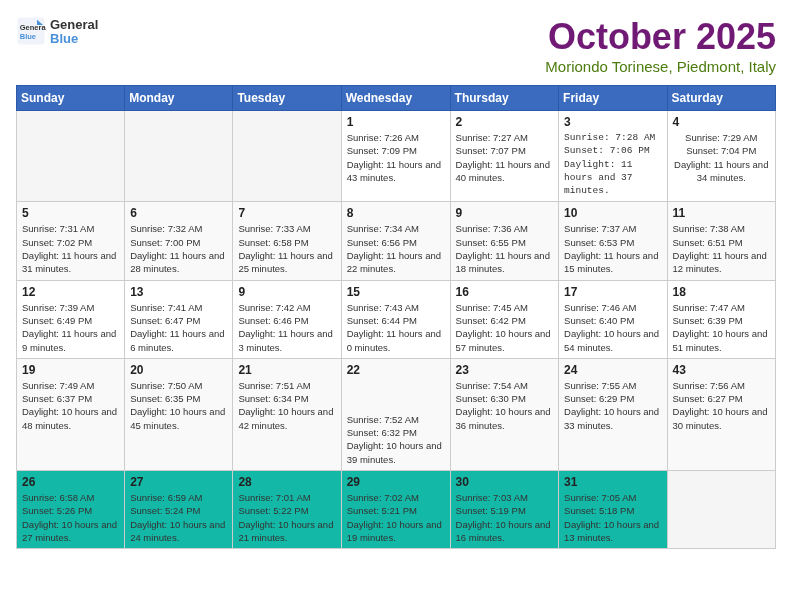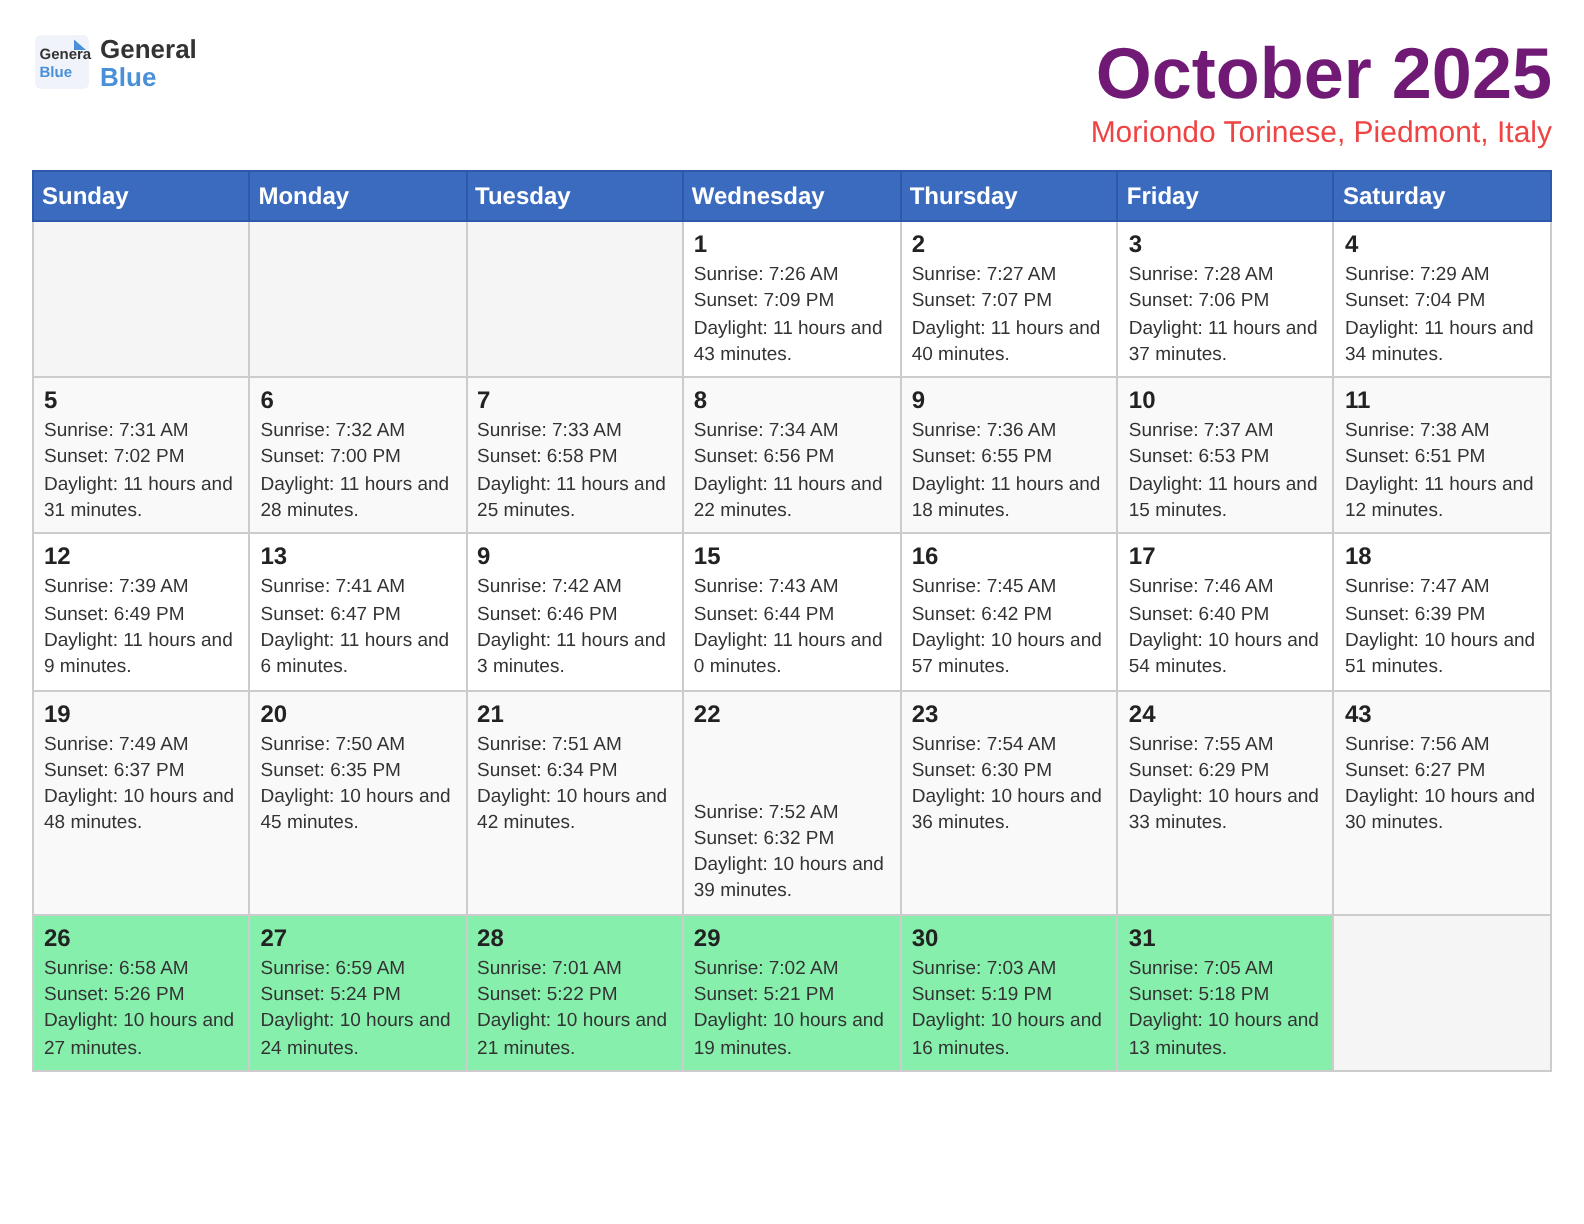--- a/index.html
+++ b/index.html
@@ -28,21 +28,21 @@
     .title-block {
       text-align: right;
     }
     .month-title {
       font-size: 36px;
       font-weight: bold;
       color: #701a75;
     }
     .location-title {
       font-size: 15px;
-      color: #ef4444;
+      color: #4d7c0f;
     }
     .calendar {
       width: 100%;
       border-collapse: collapse;
       border: 1px solid #ccc;
     }
     .calendar th {
       background: #3a6bbf;
       color: #fff;
       font-size: 12px;
@@ -71,21 +71,21 @@
       font-size: 12px;
       margin-bottom: 2px;
       color: #222;
     }
     .day-info {
       font-size: 9.5px;
       color: #333;
       line-height: 1.4;
     }
     .last-row td {
-      background: #86efac;
+      background: #14b8a6;
     }
   </style>
 </head>
 <body>
 
 <div class="header">
   <div class="logo">
     <svg class="logo-icon" viewBox="0 0 40 40">
       <rect x="2" y="2" width="36" height="36" rx="4" fill="#f0f4fa"></rect>
       <text x="5" y="18" font-size="10" font-weight="bold" fill="#333">General</text>
@@ -129,27 +129,27 @@
 Daylight: 11 hours and 43 minutes.</div>
         </td>
         <td>
           <div class="day-number">2</div>
           <div class="day-info" style="white-space: pre-line;">Sunrise: 7:27 AM
 Sunset: 7:07 PM
 Daylight: 11 hours and 40 minutes.</div>
         </td>
         <td>
           <div class="day-number">3</div>
-          <div class="day-info" style="white-space: pre-line;">Sunrise: 7:28 AM
+          <div class="day-info" style="white-space: pre-line; font-family: Liberation Mono, monospace;">Sunrise: 7:28 AM
 Sunset: 7:06 PM
 Daylight: 11 hours and 37 minutes.</div>
         </td>
         <td>
           <div class="day-number">4</div>
-          <div class="day-info" style="white-space: pre-line;">Sunrise: 7:29 AM
+          <div class="day-info" style="white-space: pre-line; text-align: center;">Sunrise: 7:29 AM
 Sunset: 7:04 PM
 Daylight: 11 hours and 34 minutes.</div>
         </td>
       </tr>
       <tr>
         <td>
           <div class="day-number">5</div>
           <div class="day-info" style="white-space: pre-line;">Sunrise: 7:31 AM
 Sunset: 7:02 PM
 Daylight: 11 hours and 31 minutes.</div>

